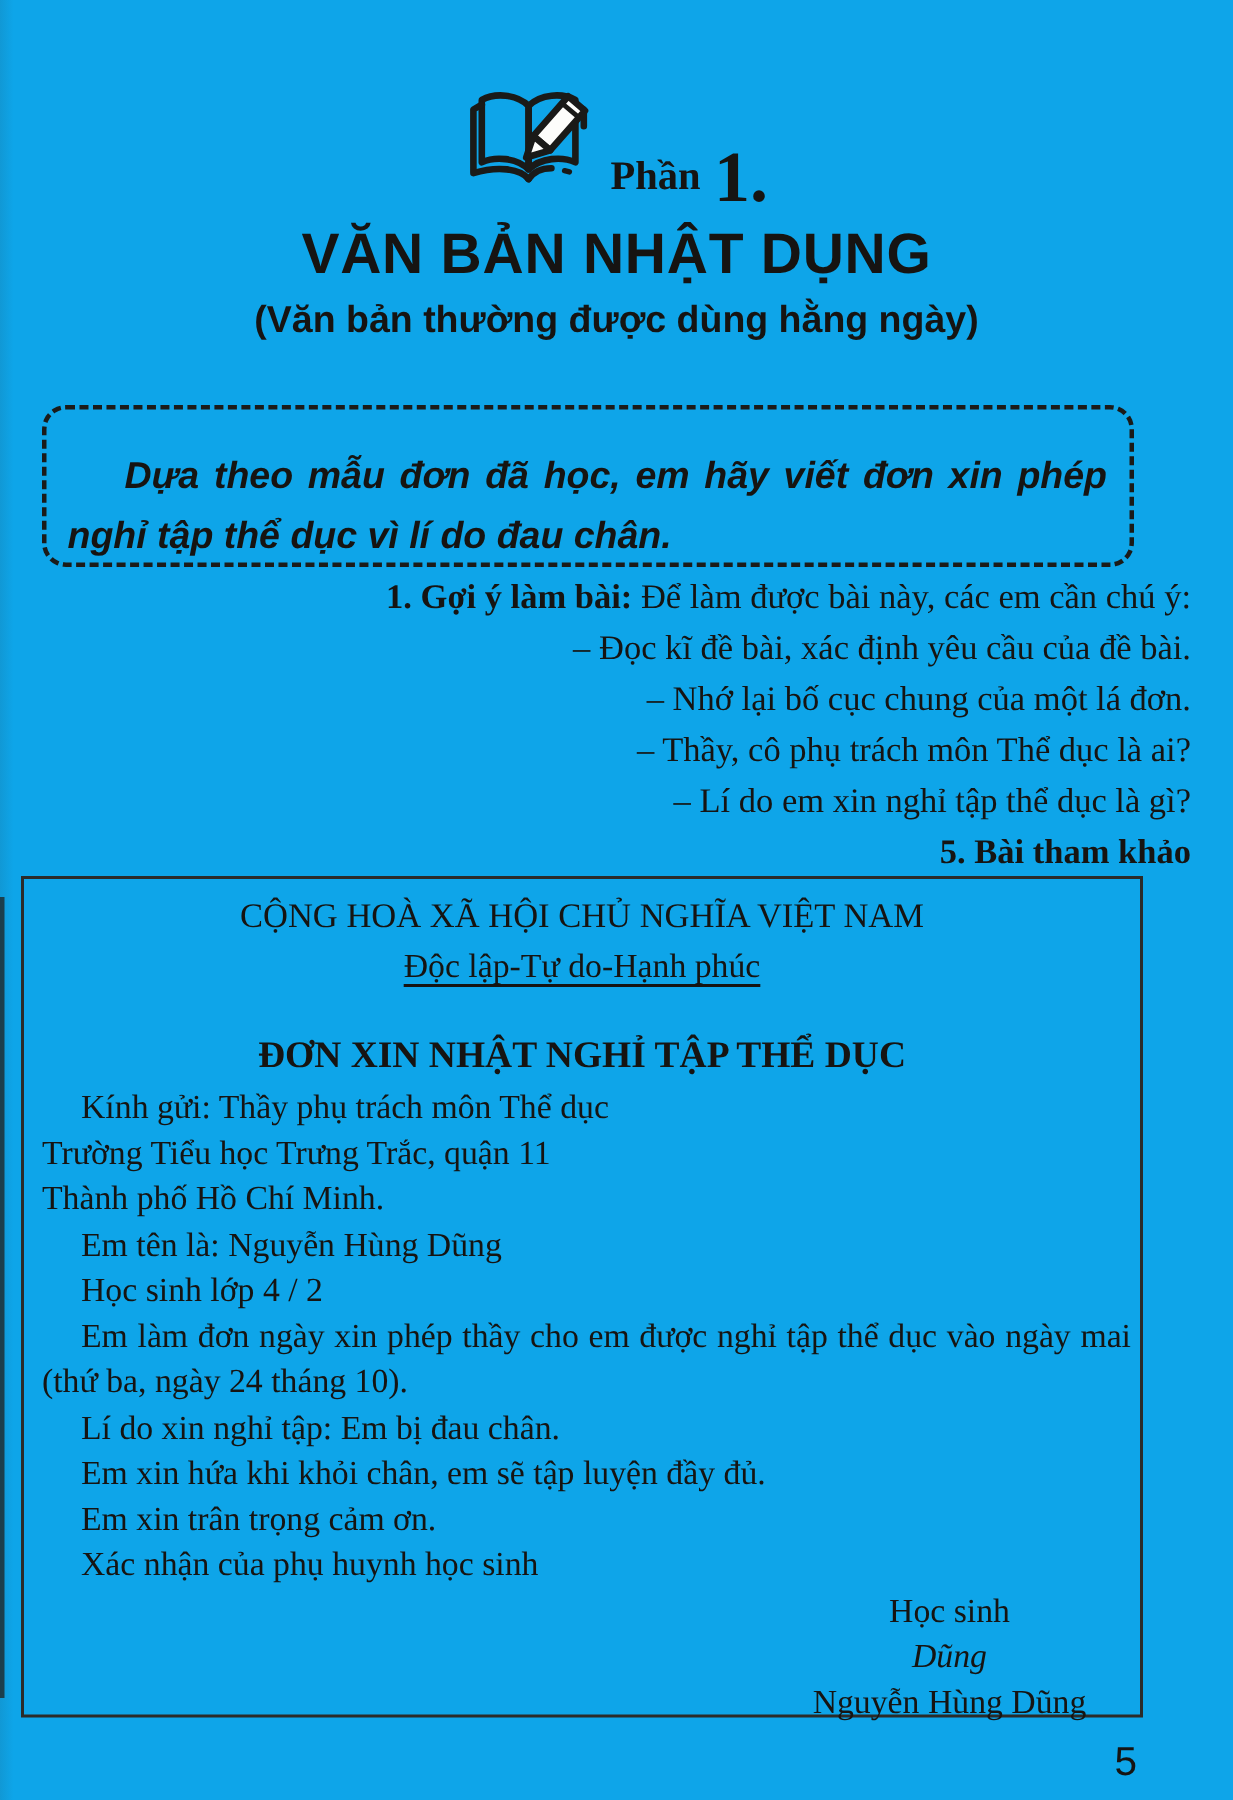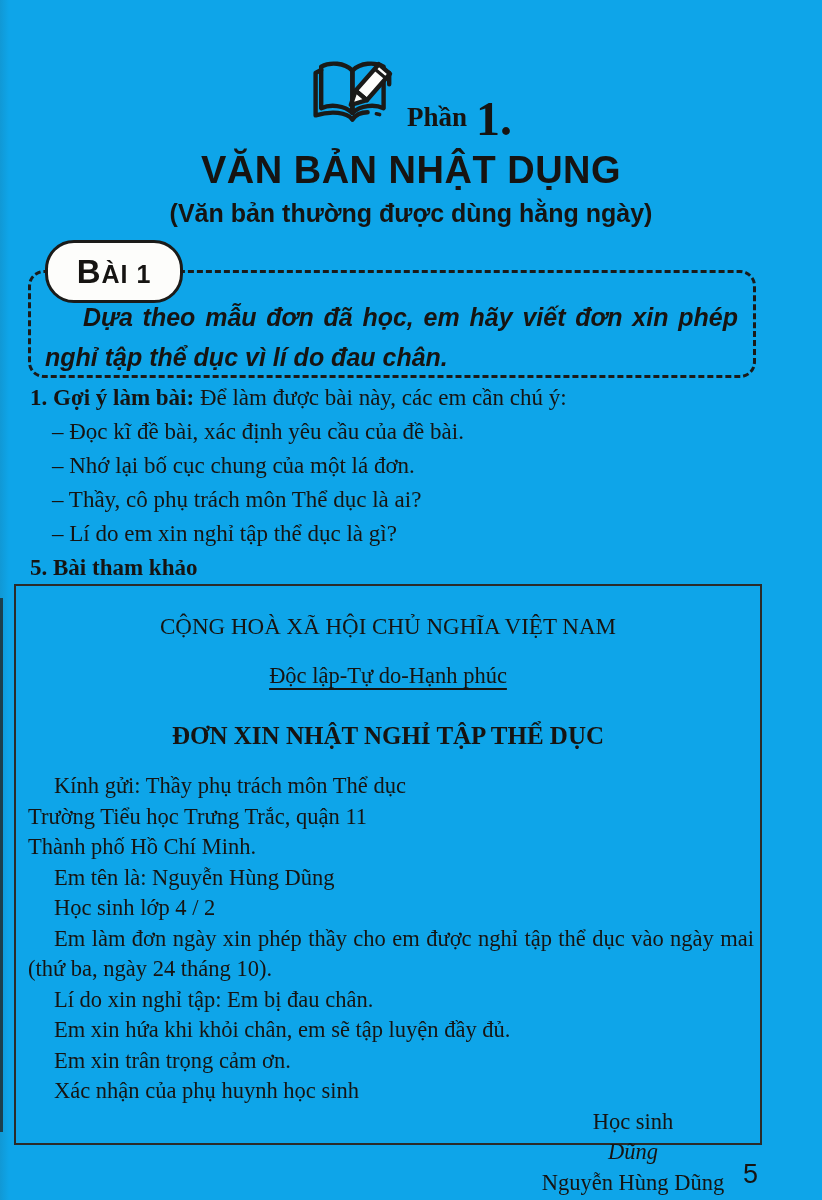--- a/index.html
+++ b/index.html
@@ -39,30 +39,30 @@
   .badge-text::first-letter { font-size:33px; }
   .lesson-prompt {
     margin:0; padding:24px 15px 0 14px; text-indent:38px;
     font-family:"Liberation Sans", sans-serif; font-style:italic; font-weight:bold;
     font-size:25px; line-height:40px; text-align:justify;
   }
 
   
   .guide { position:absolute; left:30px; top:381px; width:764px;
     font-size:23px; line-height:34px; }
-  .guide p { margin:0; }
+  .guide p { margin:0;text-align:right; }
   .guide .bold { font-weight:bold; }
   .guide-items p { padding-left:22px; }
 
   
   .letter-box {
     position:absolute; left:14px; top:584px; width:748px; height:561px;
     border:2px solid #2b2b29; box-sizing:border-box; background:transparent;
   }
-  .lt-center { text-align:center; margin:16px; }
+  .lt-center { text-align:center; margin:0; }
   .motto1 { padding-top:9px; font-size:23px; line-height:32px; }
   .motto2 { font-size:22.5px; line-height:33px; }
   .motto2 span { text-decoration:underline; text-underline-offset:5px; text-decoration-thickness:1.5px; }
   .letter-title { margin-top:27px; font-weight:bold; font-size:25px; line-height:33px; }
   .letter-body { padding:3px 6px 0 12px; font-size:22.5px; line-height:30.5px; }
   .letter-body p { margin:0; }
   .ind { text-indent:26px; }
   .addr { margin-left:136px; }
   .just { text-align:justify; }
   .signature { width:234px; margin:0 4px 0 auto; text-align:center; }
@@ -98,23 +98,20 @@
         <path d="M81 15 L94 26" stroke-width="4"></path>
       </svg>
       <span class="part-label">Phần</span>
       <span class="part-number">1.</span>
     </div>
     <h1 class="main-title">VĂN BẢN NHẬT DỤNG</h1>
     <div class="subtitle">(Văn bản thường được dùng hằng ngày)</div>
   </div>
 
   <section class="lesson-box">
-    <div class="lesson-badge">
-      <p class="badge-text">BÀI 1</p>
-    </div>
     <p class="lesson-prompt">Dựa theo mẫu đơn đã học, em hãy viết đơn xin phép nghỉ tập thể dục vì lí do đau chân.</p>
   </section>
 
   <section class="guide">
     <p><span class="bold">1. Gợi ý làm bài:</span><span> Để làm được bài này, các em cần chú ý:</span></p>
     <div class="guide-items">
       <p>– Đọc kĩ đề bài, xác định yêu cầu của đề bài.</p>
       <p>– Nhớ lại bố cục chung của một lá đơn.</p>
       <p>– Thầy, cô phụ trách môn Thể dục là ai?</p>
       <p>– Lí do em xin nghỉ tập thể dục là gì?</p>

